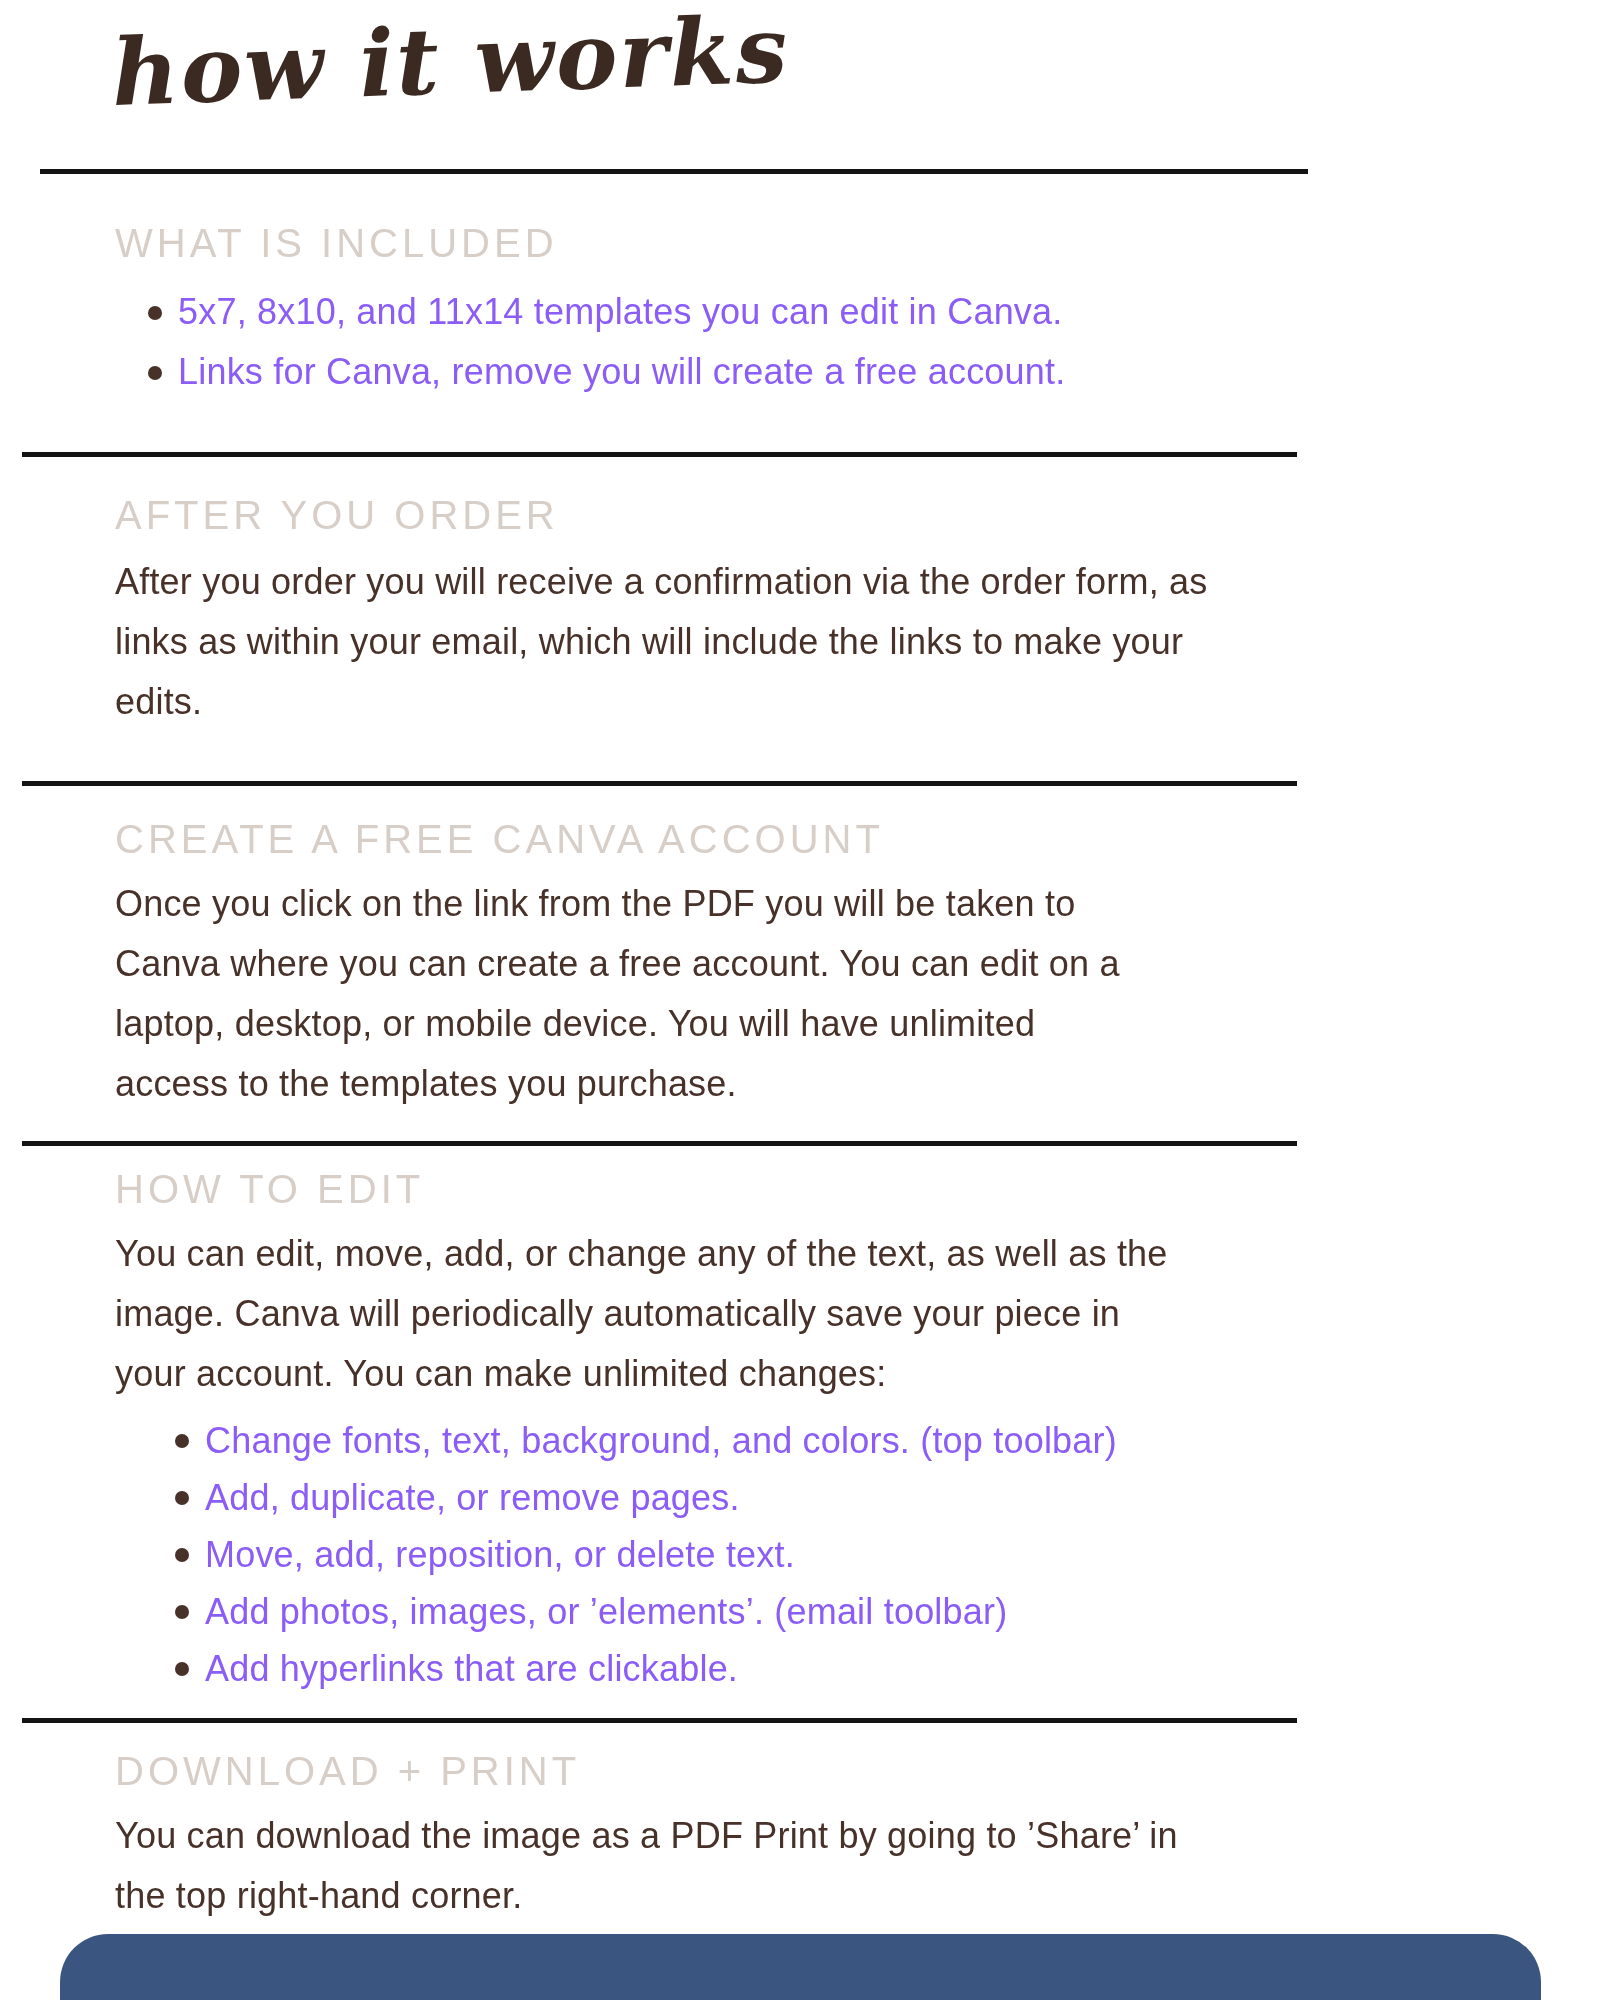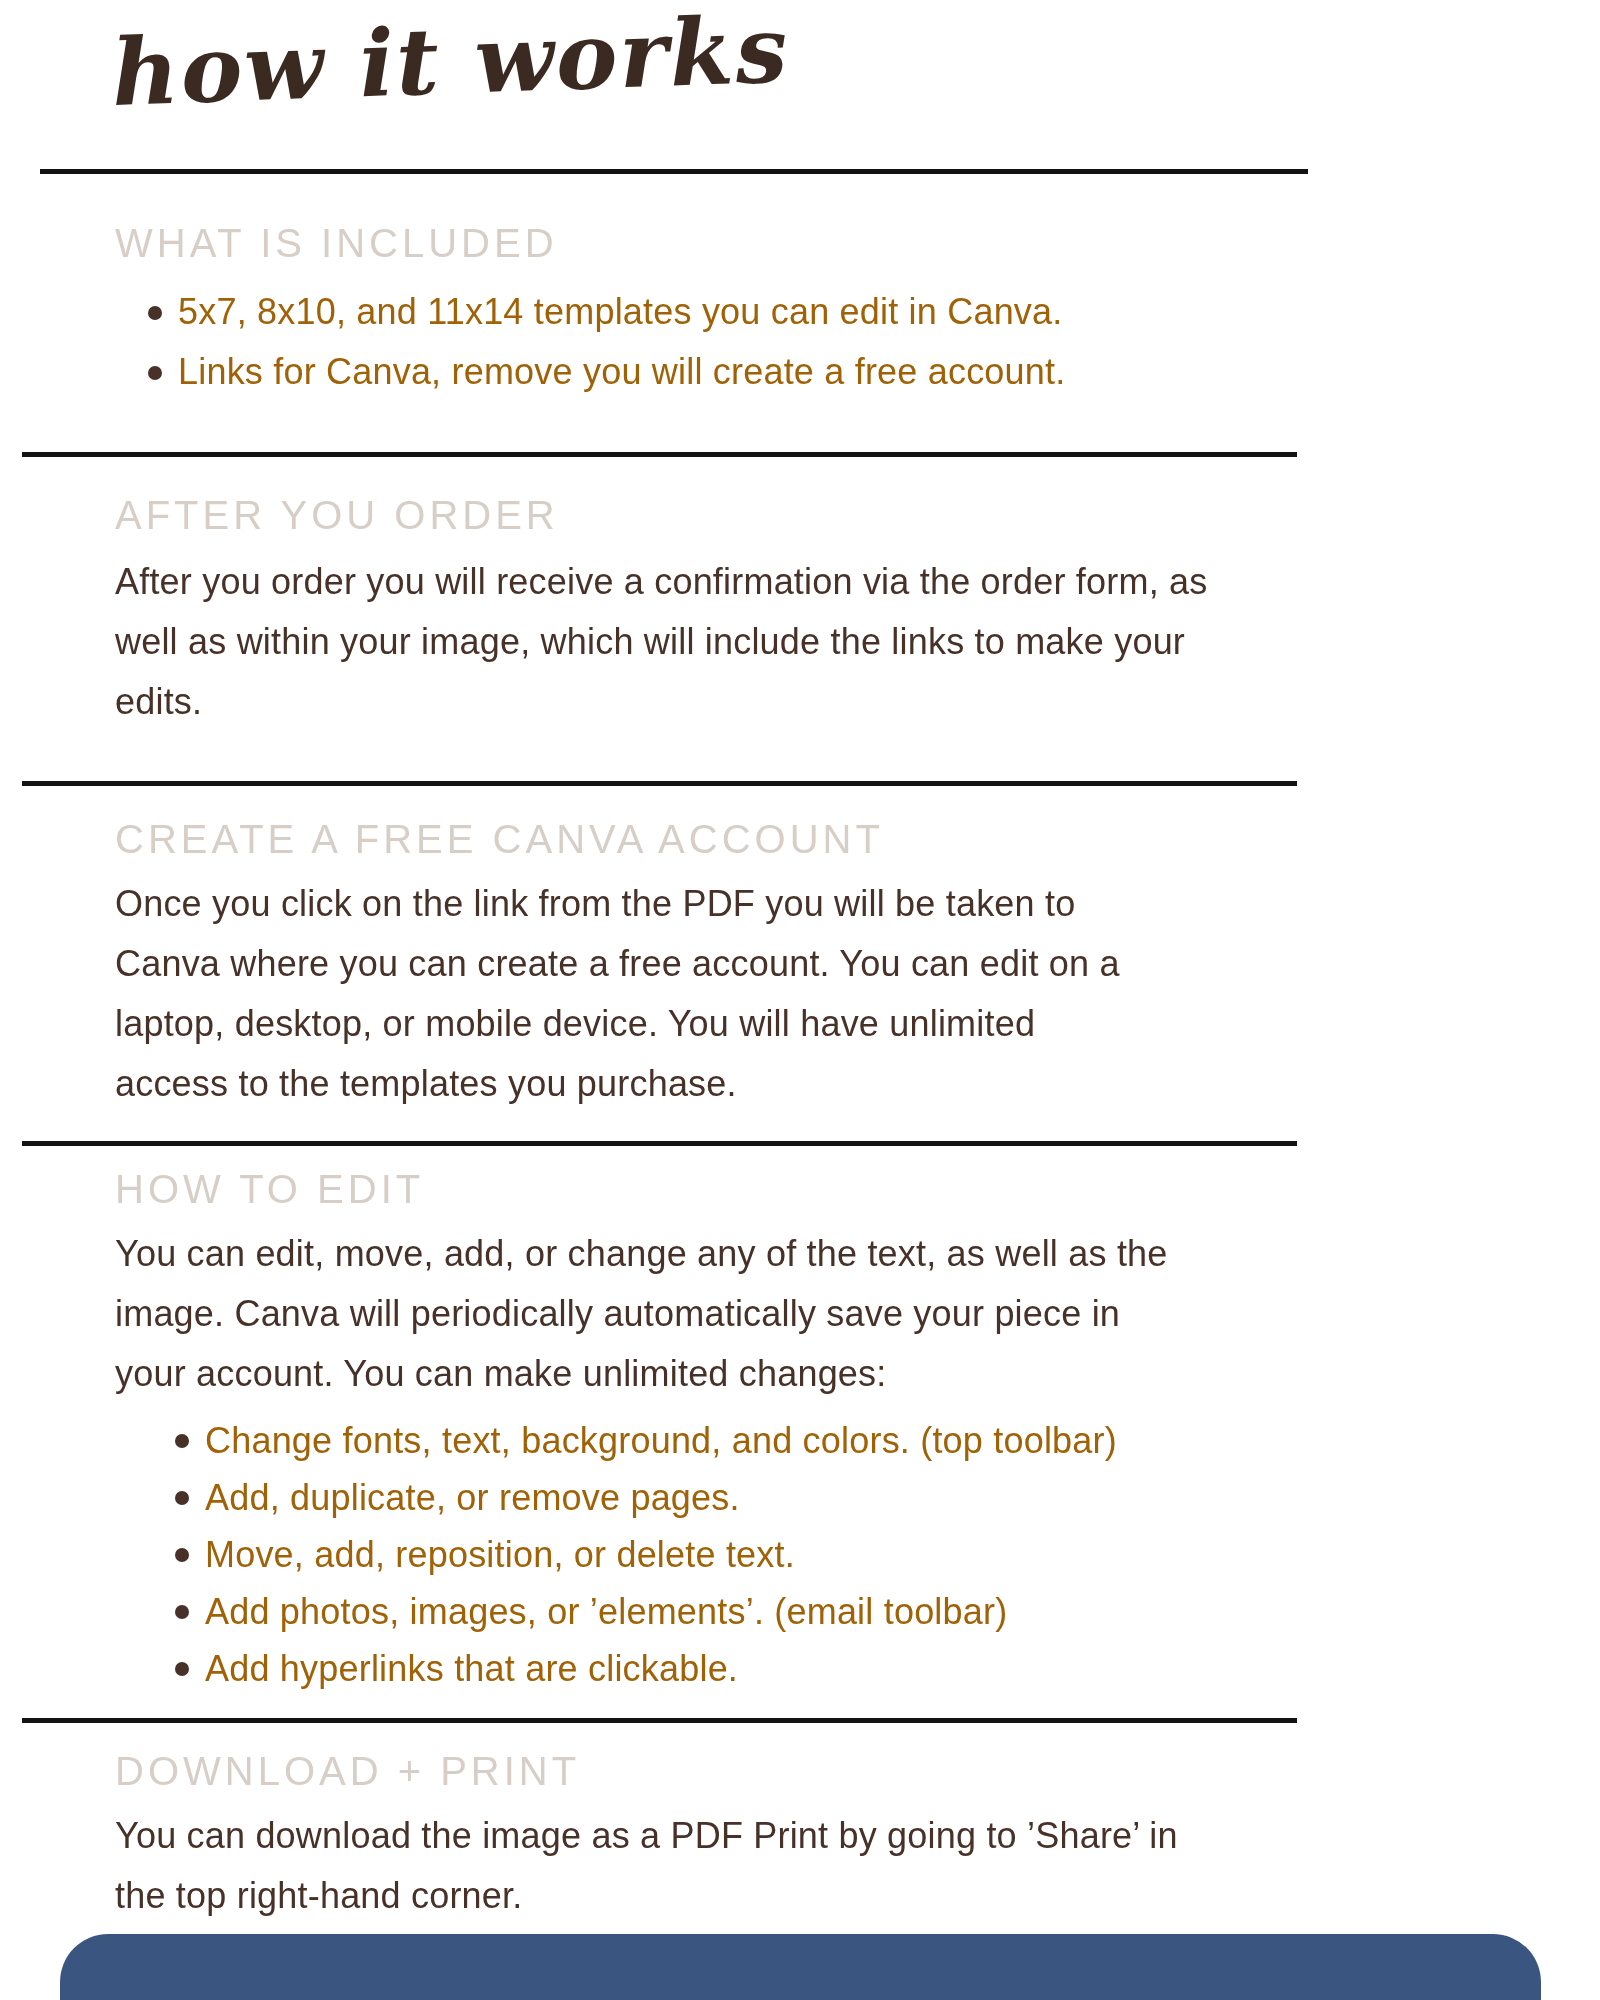--- a/index.html
+++ b/index.html
@@ -70,21 +70,21 @@
   .sec-5 .body-text { margin-top: 12px; }
   ul.bullets {
     list-style: none;
     margin: 0;
     padding: 0;
   }
   .bullets li {
     position: relative;
     font-size: 36px;
     line-height: 60px;
-    color: #a16207;
+    color: #8b5cf6;
     letter-spacing: 0.2px;
   }
   .sec-1 .bullets li { padding-left: 63px; }
   .sec-1 .bullets li::before {
     content: "";
     position: absolute;
     left: 33px; top: 24px;
     width: 14px; height: 14px;
     border-radius: 50%;
     background: #473129;
@@ -126,21 +126,21 @@
         <li>Links for Canva, remove you will create a free account.</li>
       </ul>
     </div>
   </div>
 
   <div class="rule rule-2"></div>
 
   <div class="section sec-2">
     <h2 class="section-heading">AFTER YOU ORDER</h2>
     <p class="body-text">After you order you will receive a confirmation via the order form, as
-well as within your image, which will include the links to make your
+links as within your email, which will include the links to make your
 edits.</p>
   </div>
 
   <div class="rule rule-3"></div>
 
   <div class="section sec-3">
     <h2 class="section-heading">CREATE A FREE CANVA ACCOUNT</h2>
     <p class="body-text">Once you click on the link from the PDF you will be taken to
 Canva where you can create a free account. You can edit on a
 laptop, desktop, or mobile device. You will have unlimited

